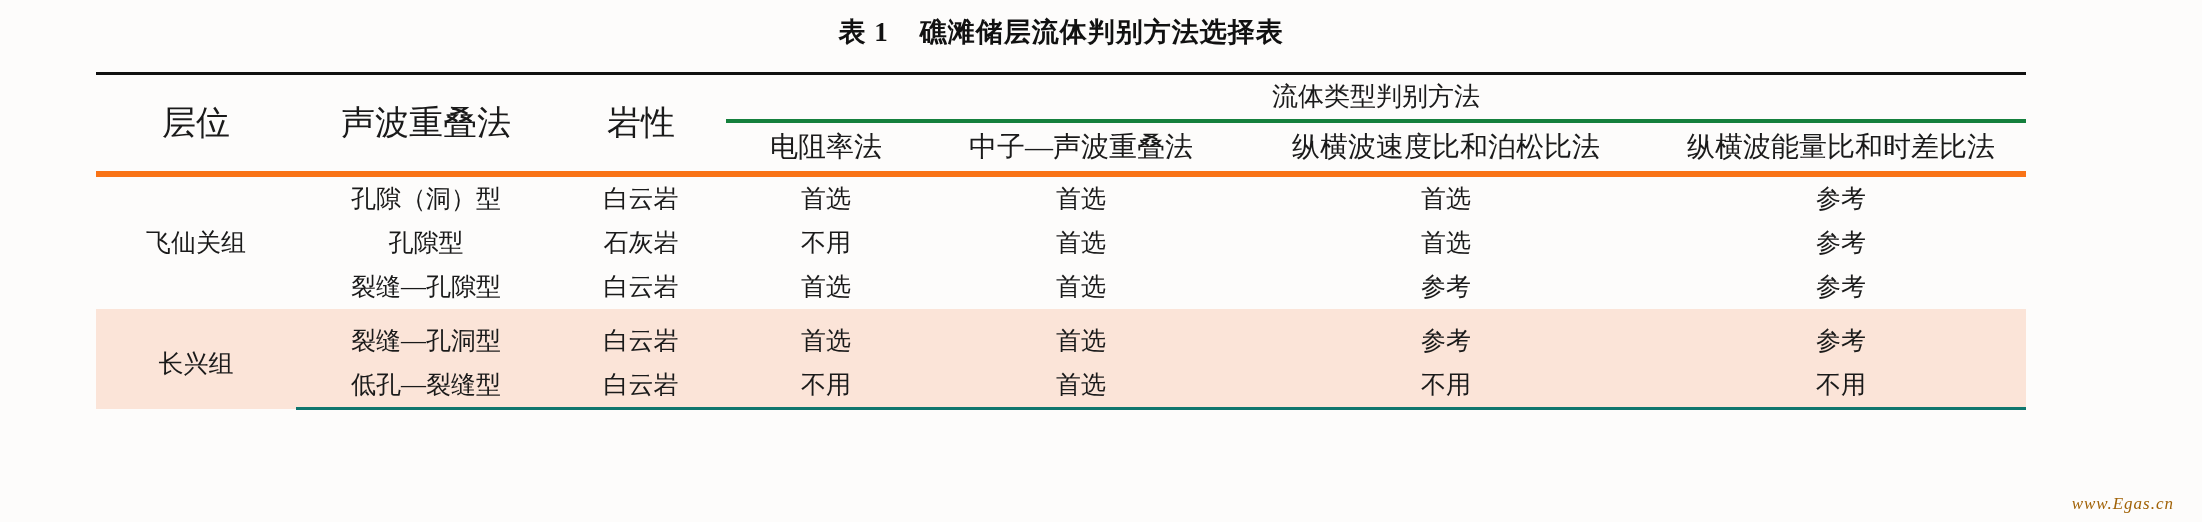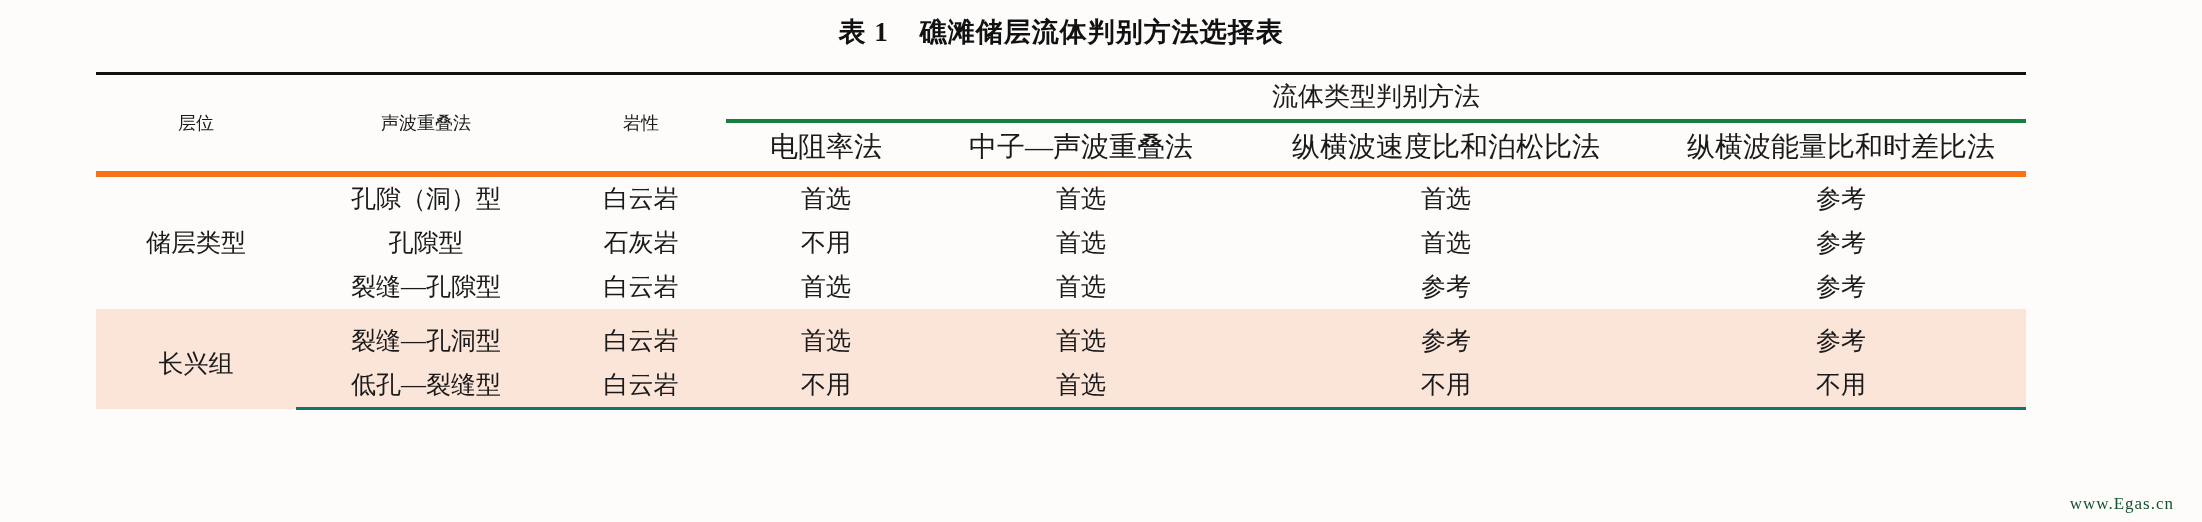--- a/index.html
+++ b/index.html
@@ -61,21 +61,21 @@
     height: 44px;
     line-height: 44px;
   }
   .hdr-group {
     font-size: 26px;
     height: 44px;
     line-height: 44px;
     border-bottom: 4px solid #15803d;
   }
   .hdr-span-left {
-    font-size: 18px;
+    font-size: 34px;
   }
   .sub-hdr {
     font-size: 28px;
     height: 48px;
     line-height: 48px;
   }
   .body-cell {
     font-size: 25px;
     height: 44px;
     line-height: 44px;
@@ -85,21 +85,22 @@
   }
   .group-label {
     font-size: 25px;
   }
   .watermark {
     position: absolute;
     right: 28px;
     bottom: 8px;
     font-family: "Liberation Serif", serif;
     font-size: 17px;
-    color: #14532d;
+    font-style: italic;
+    color: #a16207;
     letter-spacing: 1px;
     text-align: right;
   }
   .spacer-row td { height: 10px; }
 </style>
 </head>
 <body>
 
 <div class="page">
 
@@ -129,21 +130,21 @@
       </tr>
 
       <tr>
         <td class="sub-hdr">电阻率法</td>
         <td class="sub-hdr">中子—声波重叠法</td>
         <td class="sub-hdr">纵横波速度比和泊松比法</td>
         <td class="sub-hdr">纵横波能量比和时差比法</td>
       </tr>
 
       <tr class="rule-mid">
-        <td rowspan="3" class="body-cell group-label">储层类型</td>
+        <td rowspan="3" class="body-cell group-label">飞仙关组</td>
         <td class="body-cell">孔隙（洞）型</td>
         <td class="body-cell">白云岩</td>
         <td class="body-cell">首选</td>
         <td class="body-cell">首选</td>
         <td class="body-cell">首选</td>
         <td class="body-cell">参考</td>
       </tr>
 
       <tr>
         <td class="body-cell">孔隙型</td>

